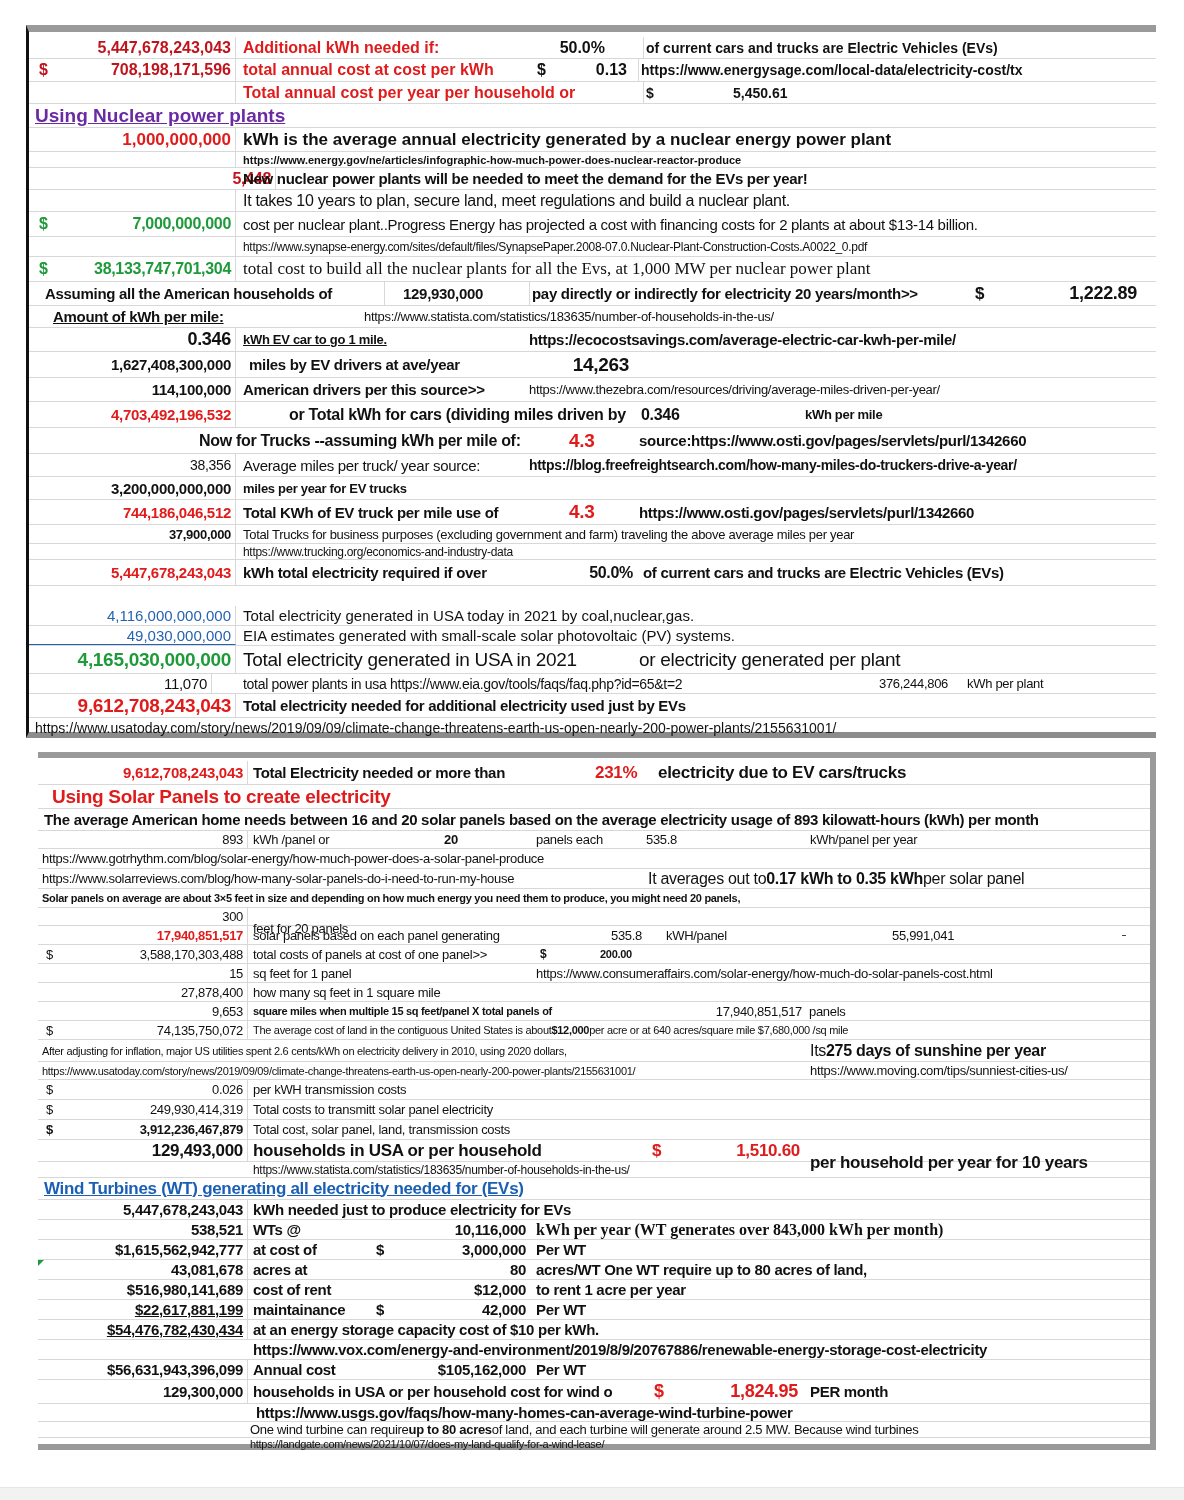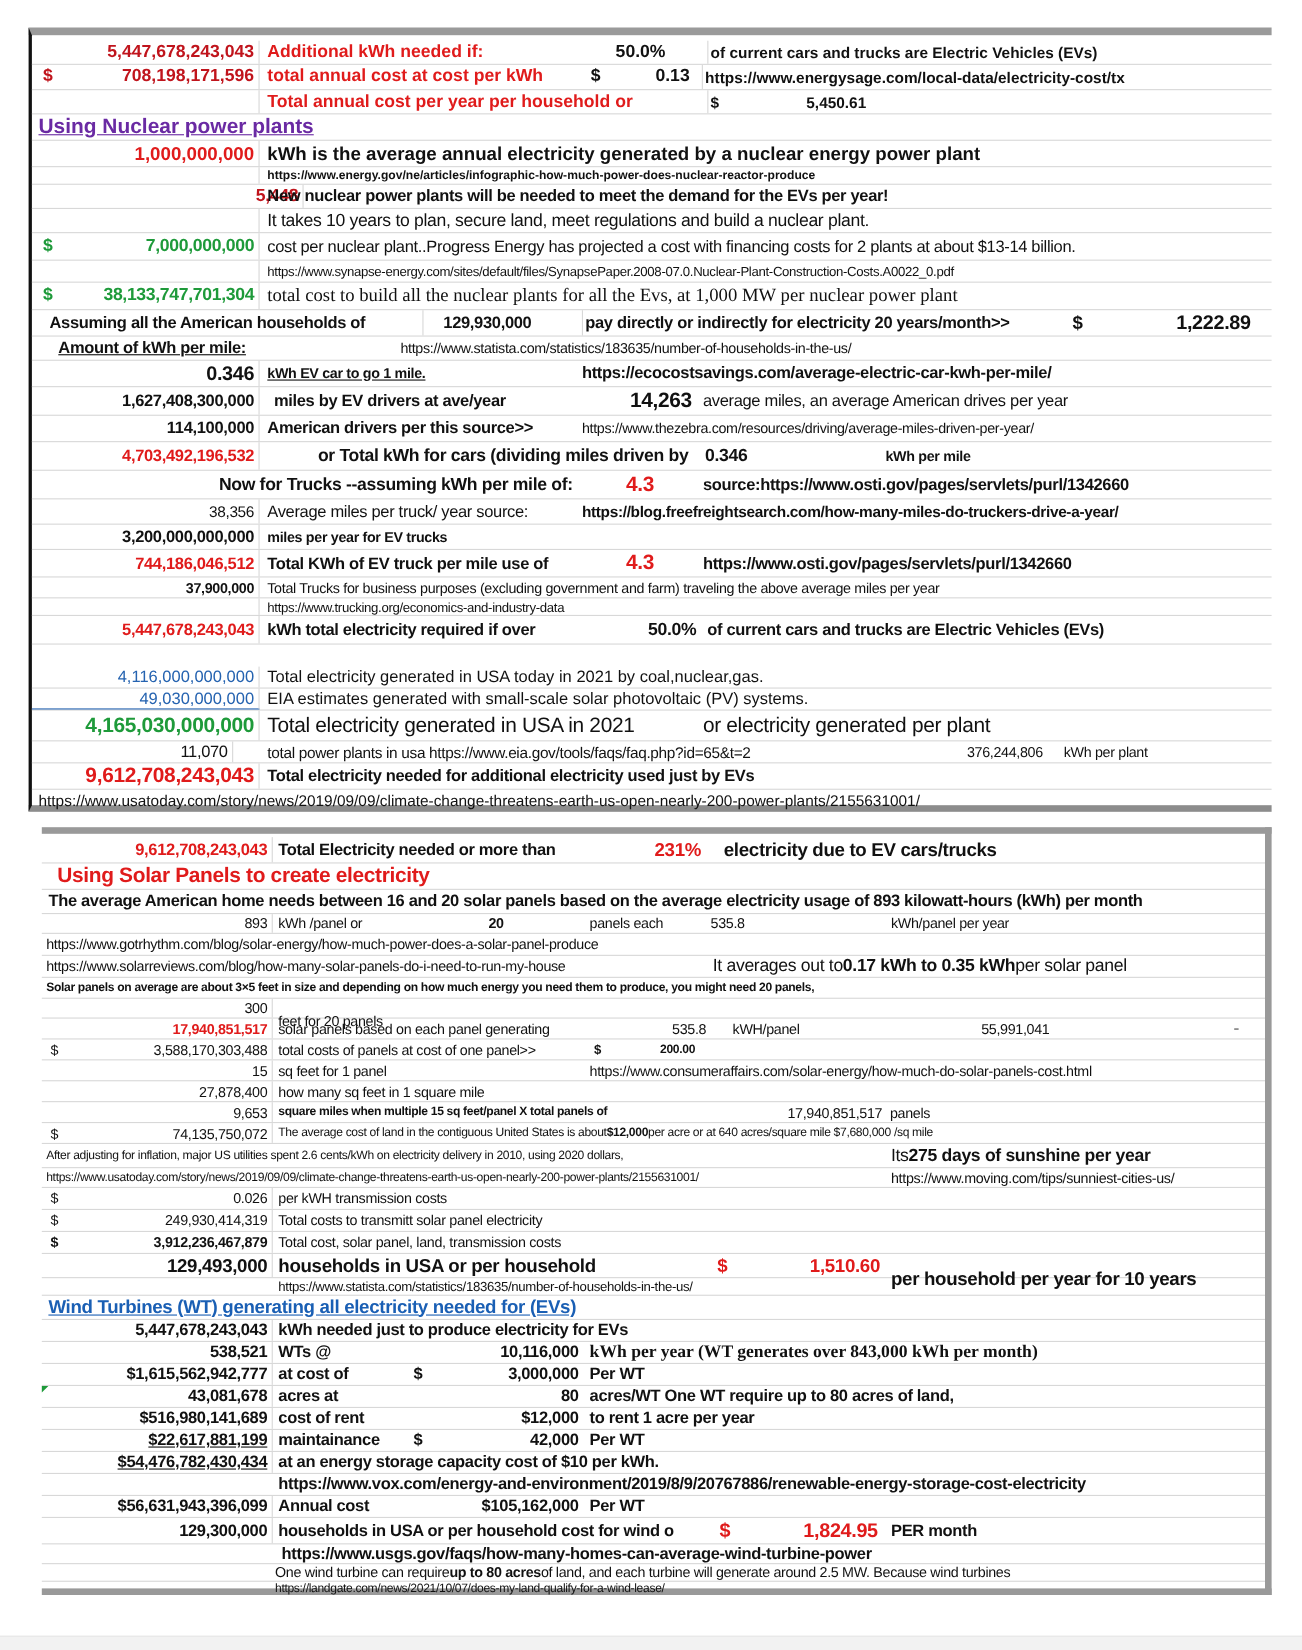--- a/index.html
+++ b/index.html
@@ -113,21 +113,20 @@
   <div class="row" style="top:296px;height:24px;">
     <div class="c r vl b f18 narrow" style="left:0;width:207px;padding-right:4px;">0.346</div>
     <div class="c b f13 narrow u" style="left:214px;">kWh EV car  to go 1 mile.</div>
     <div class="c b f15 narrow" style="left:500px;">https://ecocostsavings.com/average-electric-car-kwh-per-mile/</div>
   </div>
 
   <div class="row" style="top:320px;height:26px;">
     <div class="c r vl b f15 narrow" style="left:0;width:207px;padding-right:4px;">1,627,408,300,000</div>
     <div class="c b f15 narrow" style="left:220px;">miles  by EV drivers at ave/year</div>
     <div class="c r b f19 narrow" style="left:500px;width:100px;">14,263</div>
-    <div class="c f15 narrow" style="left:610px;">average miles, an average American drives per year</div>
   </div>
 
   <div class="row" style="top:346px;height:24px;">
     <div class="c r vl b f15 narrow" style="left:0;width:207px;padding-right:4px;">114,100,000</div>
     <div class="c b f15 narrow" style="left:214px;">American drivers per this source&gt;&gt;</div>
     <div class="c f13 narrow" style="left:500px;">https://www.thezebra.com/resources/driving/average-miles-driven-per-year/</div>
   </div>
 
   <div class="row" style="top:370px;height:26px;">
     <div class="c r vl b f15 red narrow" style="left:0;width:207px;padding-right:4px;">4,703,492,196,532</div>

